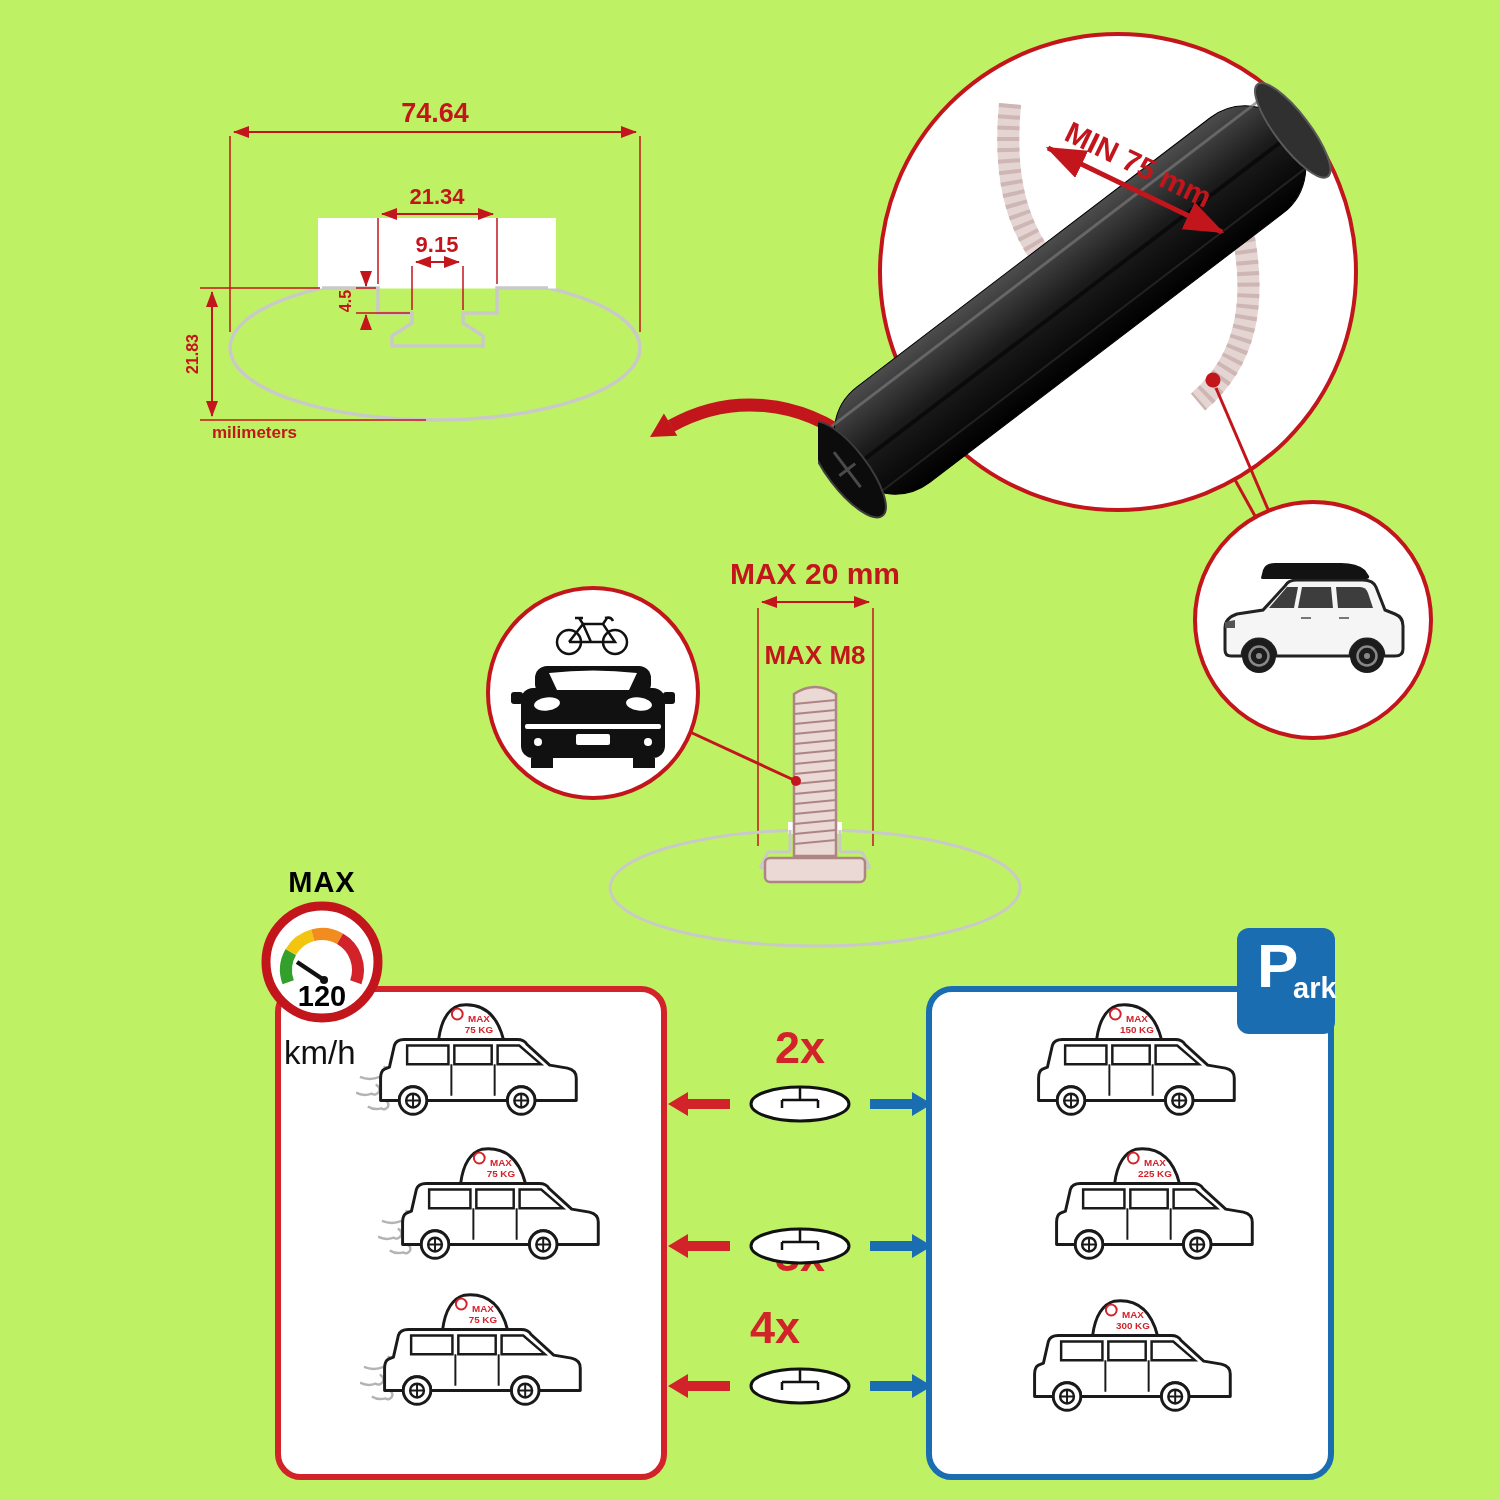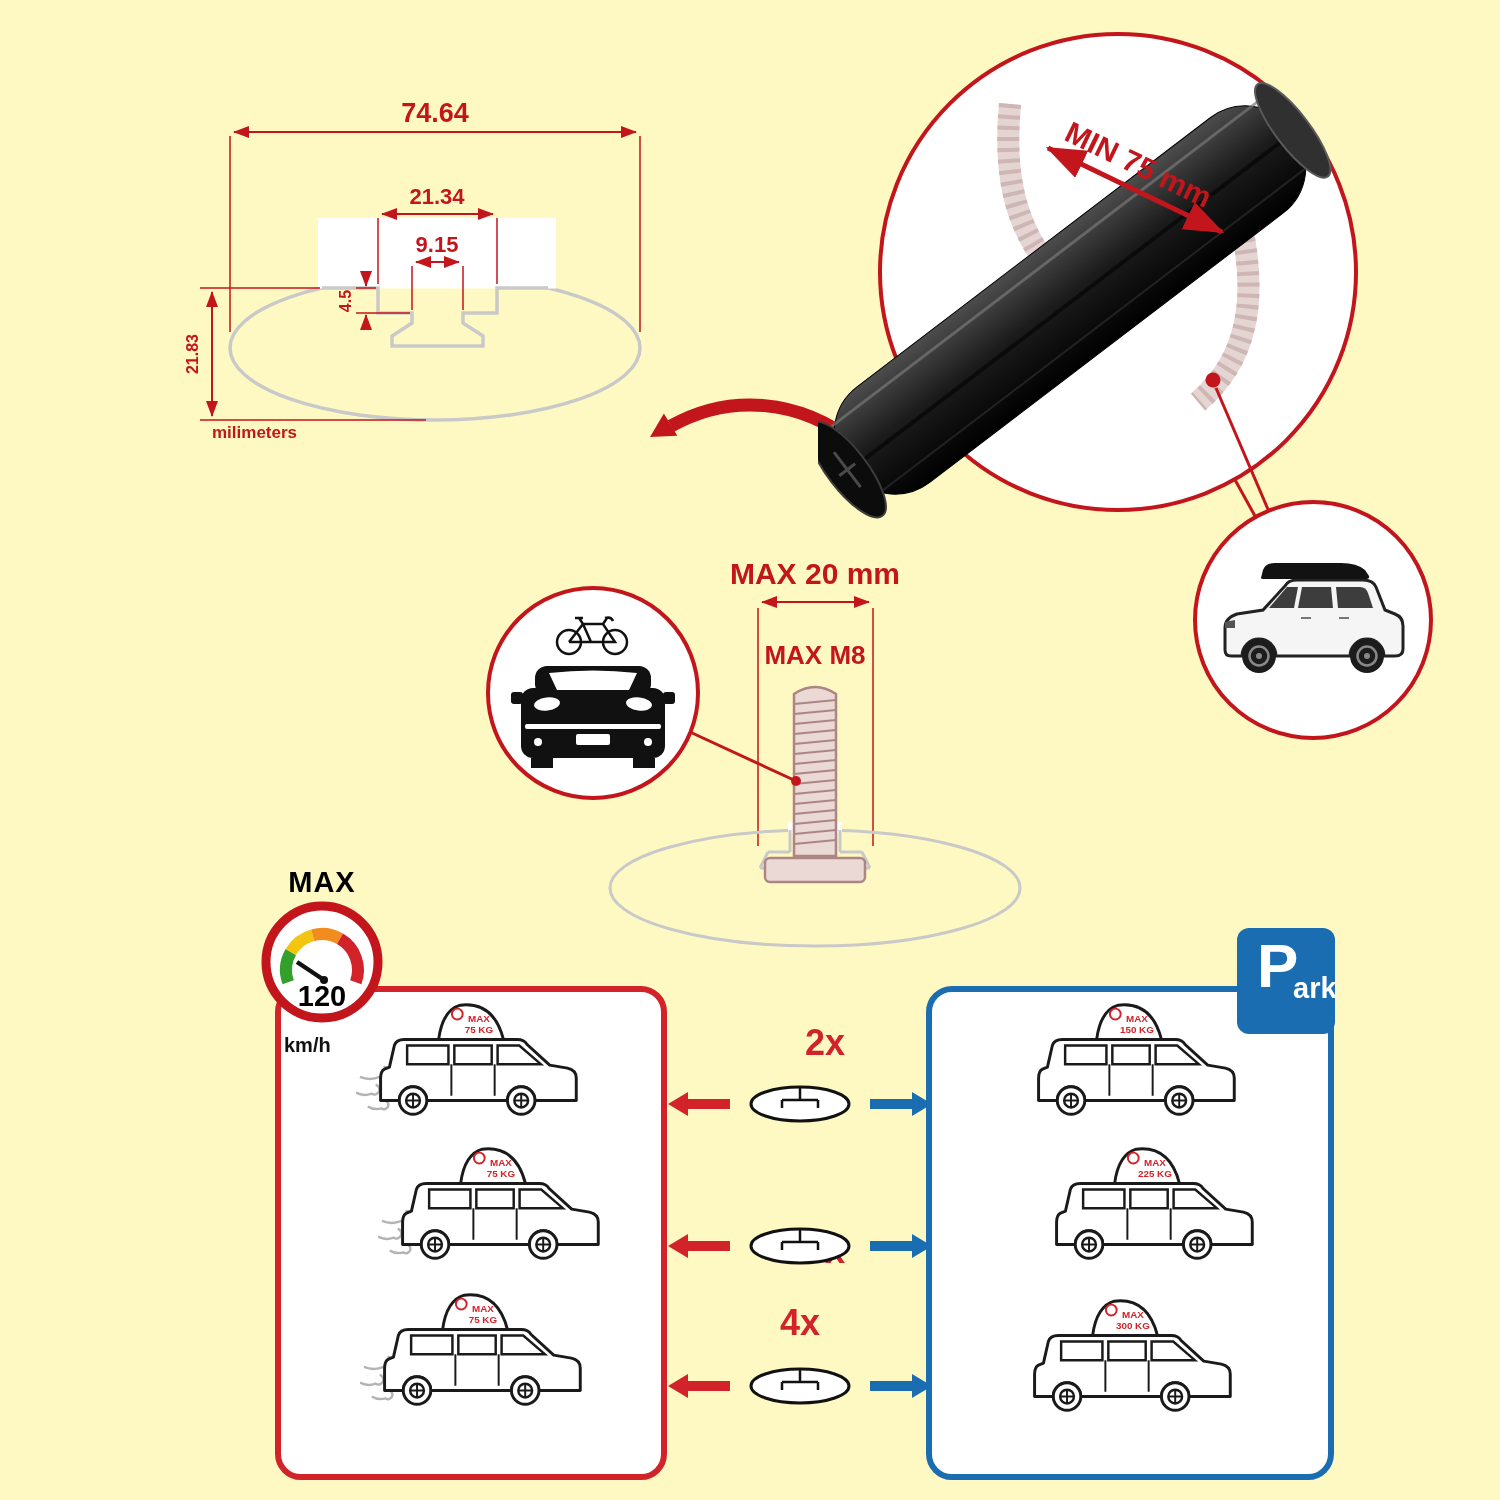--- a/index.html
+++ b/index.html
@@ -1,18 +1,18 @@
 <!DOCTYPE html>
 <html><head>
 <meta charset="utf-8">
 <style>
   *{margin:0;padding:0;box-sizing:border-box}
   html,body{background:#fff}
   body{font-family:"Liberation Sans",sans-serif}
-  #canvas{position:relative;width:1500px;height:1500px;background:#fef9c3;overflow:hidden}
+  #canvas{position:relative;width:1500px;height:1500px;background:#bef264;overflow:hidden}
   .abs{position:absolute}
   svg text{font-family:"Liberation Sans",sans-serif}
 
   
   .ghost{stroke:#c9c9c9;stroke-width:3.5;fill:none}
   .dim{stroke:#c3161c;stroke-width:2;fill:none}
   .ext{stroke:#c3161c;stroke-width:1.5;fill:none}
   .t-dim-lg{fill:#c3161c;font-size:27px;font-weight:bold;text-anchor:middle}
   .t-dim-md{fill:#c3161c;font-size:22px;font-weight:bold;text-anchor:middle}
   .t-dim-sm{fill:#c3161c;font-size:16px;font-weight:bold;text-anchor:middle}
@@ -24,23 +24,23 @@
   .bolt{fill:#ead9d5;stroke:#ae8585;stroke-width:2.5}
   .boltline{stroke:#ae8585;stroke-width:2;fill:none}
   .ghostline{stroke:#c9c9c9;stroke-width:3;fill:none}
 
   
   .red-box{border:6px solid #d2232a;border-radius:26px;background:#fff}
   .blue-box{border:6px solid #1b6db2;border-radius:26px;background:#fff}
   .park{background:#1b6db2;border-radius:12px;color:#fff}
   .park .p{position:absolute;left:20px;top:2px;font-size:62px;font-weight:bold}
   .park .ark{position:absolute;left:56px;top:44px;font-size:29px;font-weight:bold}
-  .mult{color:#d2232a;font-weight:bold;font-size:36px;text-align:right}
+  .mult{color:#d2232a;font-weight:bold;font-size:45px;text-align:center}
   .max-word{color:#000;font-weight:bold;font-size:29px;letter-spacing:1px;text-align:center}
-  .kmh{color:#111;font-weight:bold;font-size:20px}
+  .kmh{color:#111;font-weight:normal;font-size:33px}
 
   
   .cbody{fill:#fff;stroke:#1a1a1a;stroke-width:3;stroke-linejoin:round}
   .cwin{fill:#fff;stroke:#1a1a1a;stroke-width:2.5}
   .cseam{stroke:#1a1a1a;stroke-width:2;fill:none}
   .cwheel circle{fill:#fff;stroke:#1a1a1a;stroke-width:3}
   .cwheel .hub{stroke-width:2.5}
   .cwheel path{stroke:#1a1a1a;stroke-width:2;fill:none}
   .badge{fill:none;stroke:#d2232a;stroke-width:2}
   .cargo-t1,.cargo-t2{fill:#d2232a;font-weight:bold;font-size:10px;text-anchor:middle}

